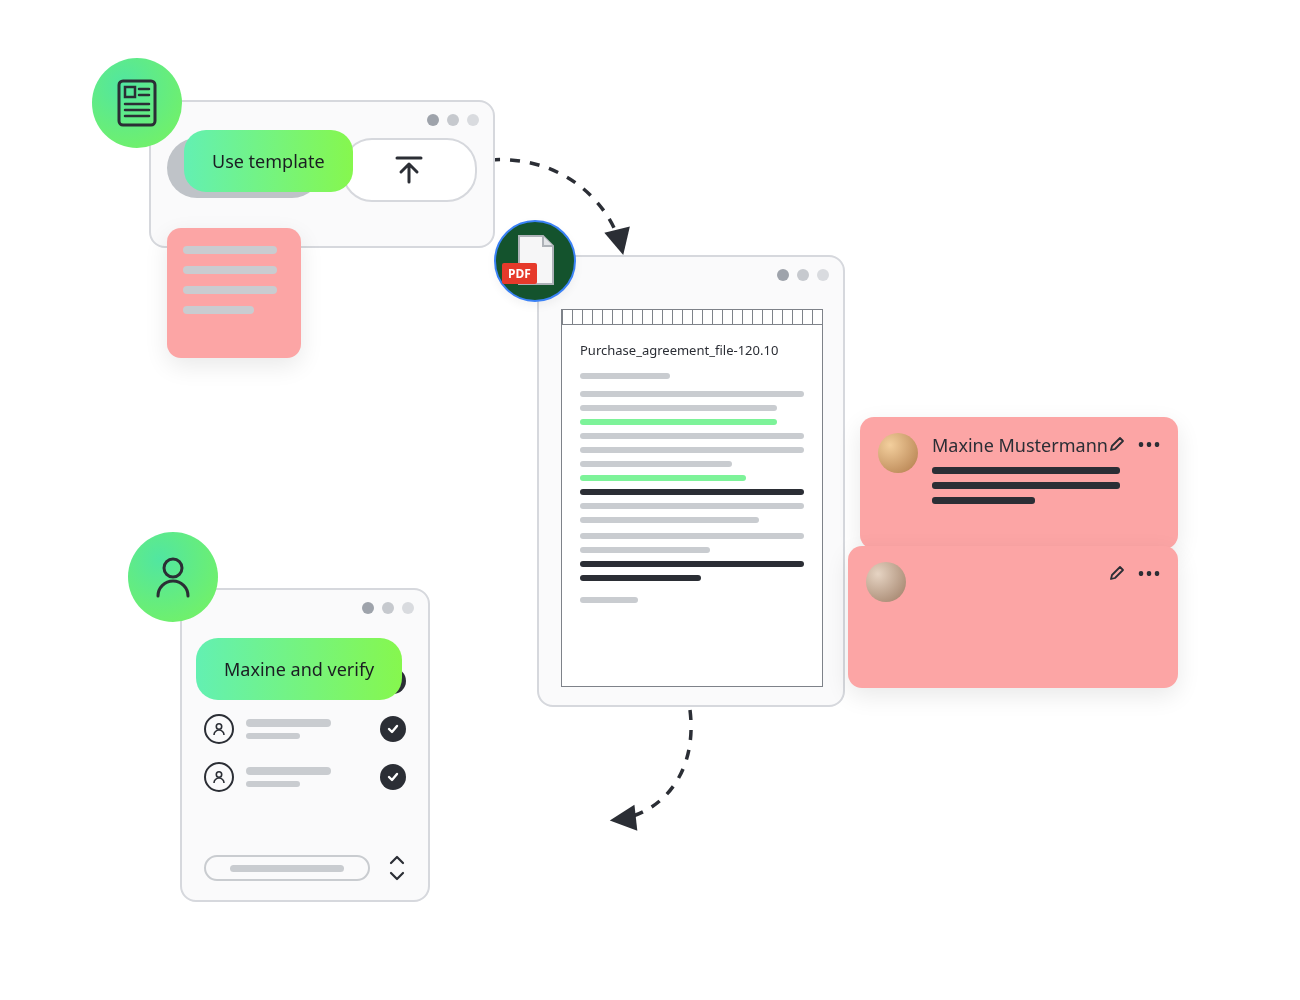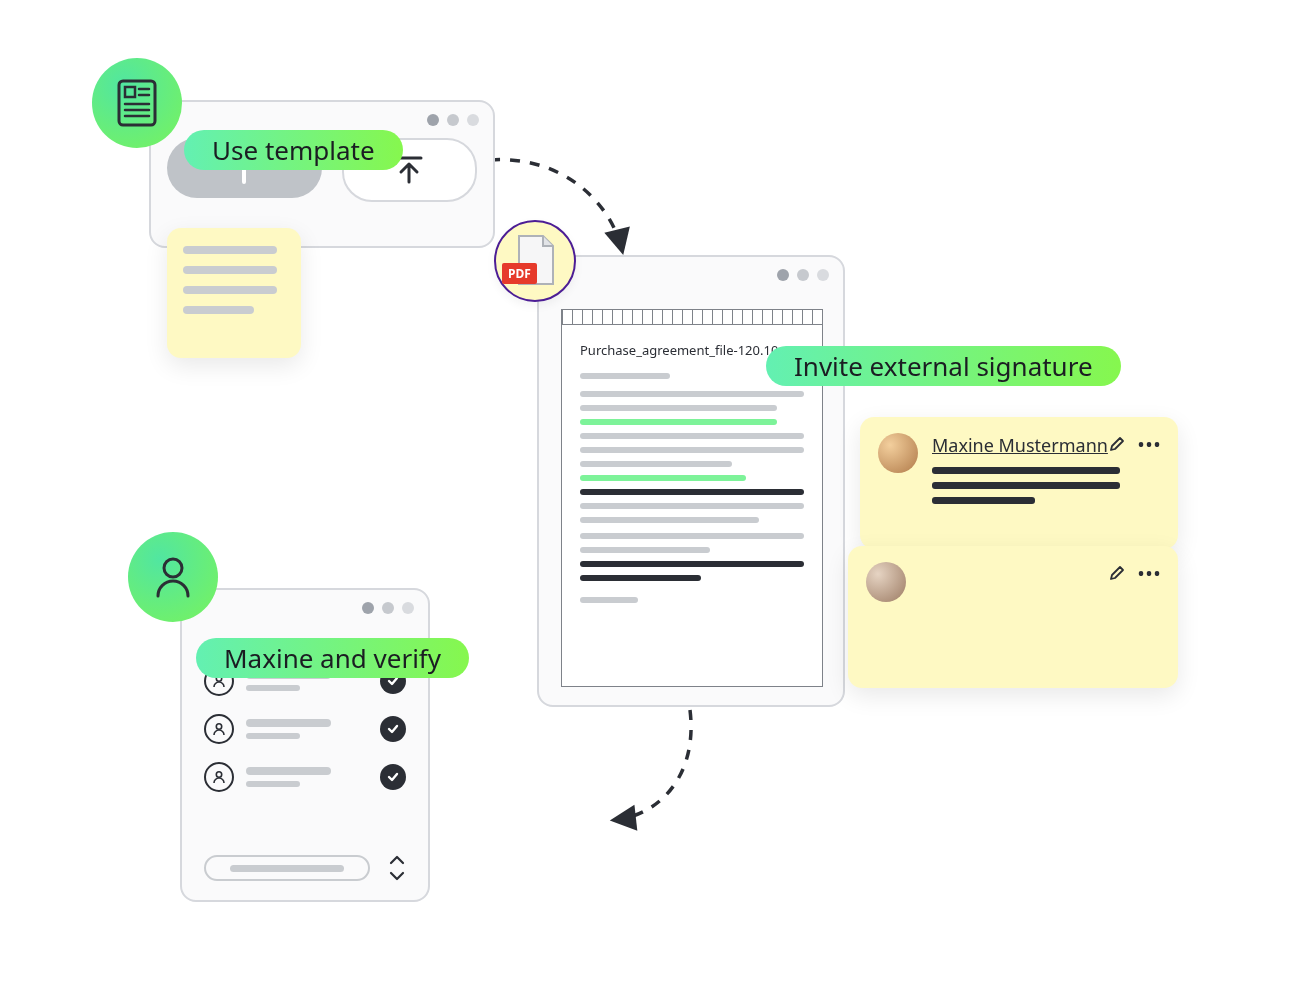--- a/index.html
+++ b/index.html
@@ -7,27 +7,27 @@
   svg{display:block;}
 
   
   .panel{position:absolute;background:#fafafb;border:2px solid #d6d8dd;border-radius:16px;}
   .panel-tb{height:36px;display:flex;align-items:center;justify-content:flex-end;padding-right:14px;gap:8px;}
   .dot{width:12px;height:12px;border-radius:50%;}
   .dot-a{background:#9ea3ab;}
   .dot-b{background:#c6c9ce;}
   .dot-c{background:#d9dbdf;}
 
-  .pill{background:linear-gradient(90deg,#63f0b2,#86f74e);border-radius:22px;padding:2px 28px;text-align:center;font-size:26px;color:#1b1d22;white-space:nowrap;}
+  .pill{background:linear-gradient(90deg,#63f0b2,#86f74e);border-radius:22px;padding:19px 28px;text-align:center;font-size:18px;color:#1b1d22;white-space:nowrap;}
 
   
   .badge{position:absolute;width:90px;height:90px;border-radius:50%;background:radial-gradient(circle at 35% 30%,#51e6a1,#79f35c);display:flex;align-items:center;justify-content:center;}
 
   
-  .card{background:#fef9c3;border-radius:14px;box-shadow:0 8px 24px rgba(0,0,0,.09);text-decoration:underline;}
+  .card{background:#fca5a5;border-radius:14px;box-shadow:0 8px 24px rgba(0,0,0,.09);}
 
   
   .vrow{display:flex;align-items:center;gap:12px;}
   .person-ico{width:26px;height:26px;border:2px solid #2b2e35;border-radius:50%;display:flex;align-items:center;justify-content:center;}
   .tick{width:26px;height:26px;border-radius:50%;background:#2b2e35;display:flex;align-items:center;justify-content:center;}
   .skel{background:#c9ccd0;border-radius:4px;}
   .skel-d{background:#2b2e35;}
   .skel-g{background:#7df399;}
 
   
@@ -123,29 +123,28 @@
         <div class="skel docline" style="width:80%;margin-bottom:10px;"></div>
         <div class="skel docline" style="width:100%;margin-bottom:8px;"></div>
         <div class="skel docline" style="width:58%;margin-bottom:8px;"></div>
         <div class="skel-d docline" style="width:100%;height:6px;border-radius:3px;margin-bottom:8px;"></div>
         <div class="skel-d docline" style="width:54%;height:6px;border-radius:3px;margin-bottom:16px;"></div>
         <div class="skel docline" style="width:26%;"></div>
       </div>
     </div>
   </div>
 
-  <div style="position:absolute;left:494px;top:220px;width:78px;height:78px;border-radius:50%;background:#fef9c3;border:2px solid #4c1d95;box-shadow:0 4px 10px rgba(0,0,0,.05);display:flex;align-items:center;justify-content:center;">
+  <div style="position:absolute;left:494px;top:220px;width:78px;height:78px;border-radius:50%;background:#14532d;border:2px solid #3b82f6;box-shadow:0 4px 10px rgba(0,0,0,.05);display:flex;align-items:center;justify-content:center;">
     <svg width="44" height="54" viewBox="0 0 44 54">
       <path d="M6 2 H30 L40 12 V50 H6 Z" fill="#f6f6f7" stroke="#aeb2b8" stroke-width="2"></path>
       <path d="M30 2 V12 H40" fill="#e2e4e7" stroke="#aeb2b8" stroke-width="2"></path>
     </svg>
     <div style="position:absolute;left:6px;bottom:16px;background:#e63a2b;color:#fff;font-size:12px;font-weight:700;padding:2px 6px;border-radius:2px;">PDF</div>
   </div>
 
-  <div class="pill" style="position:absolute;left:766px;top:346px;">Invite external signature</div>
 
   <div class="card signer" style="left:860px;top:417px;width:282px;height:100px;">
     <div class="avatar" style="background:radial-gradient(circle at 30% 30%,#f3cf9d,#b07a49);"></div>
     <div style="flex:1;padding-right:40px;">
       <div class="signer-name">Maxine Mustermann</div>
       <div class="skel-d" style="height:7px;width:100%;border-radius:3px;margin-bottom:8px;"></div>
       <div class="skel-d" style="height:7px;width:100%;border-radius:3px;margin-bottom:8px;"></div>
       <div class="skel-d" style="height:7px;width:55%;border-radius:3px;"></div>
     </div>
     <div class="actions">

